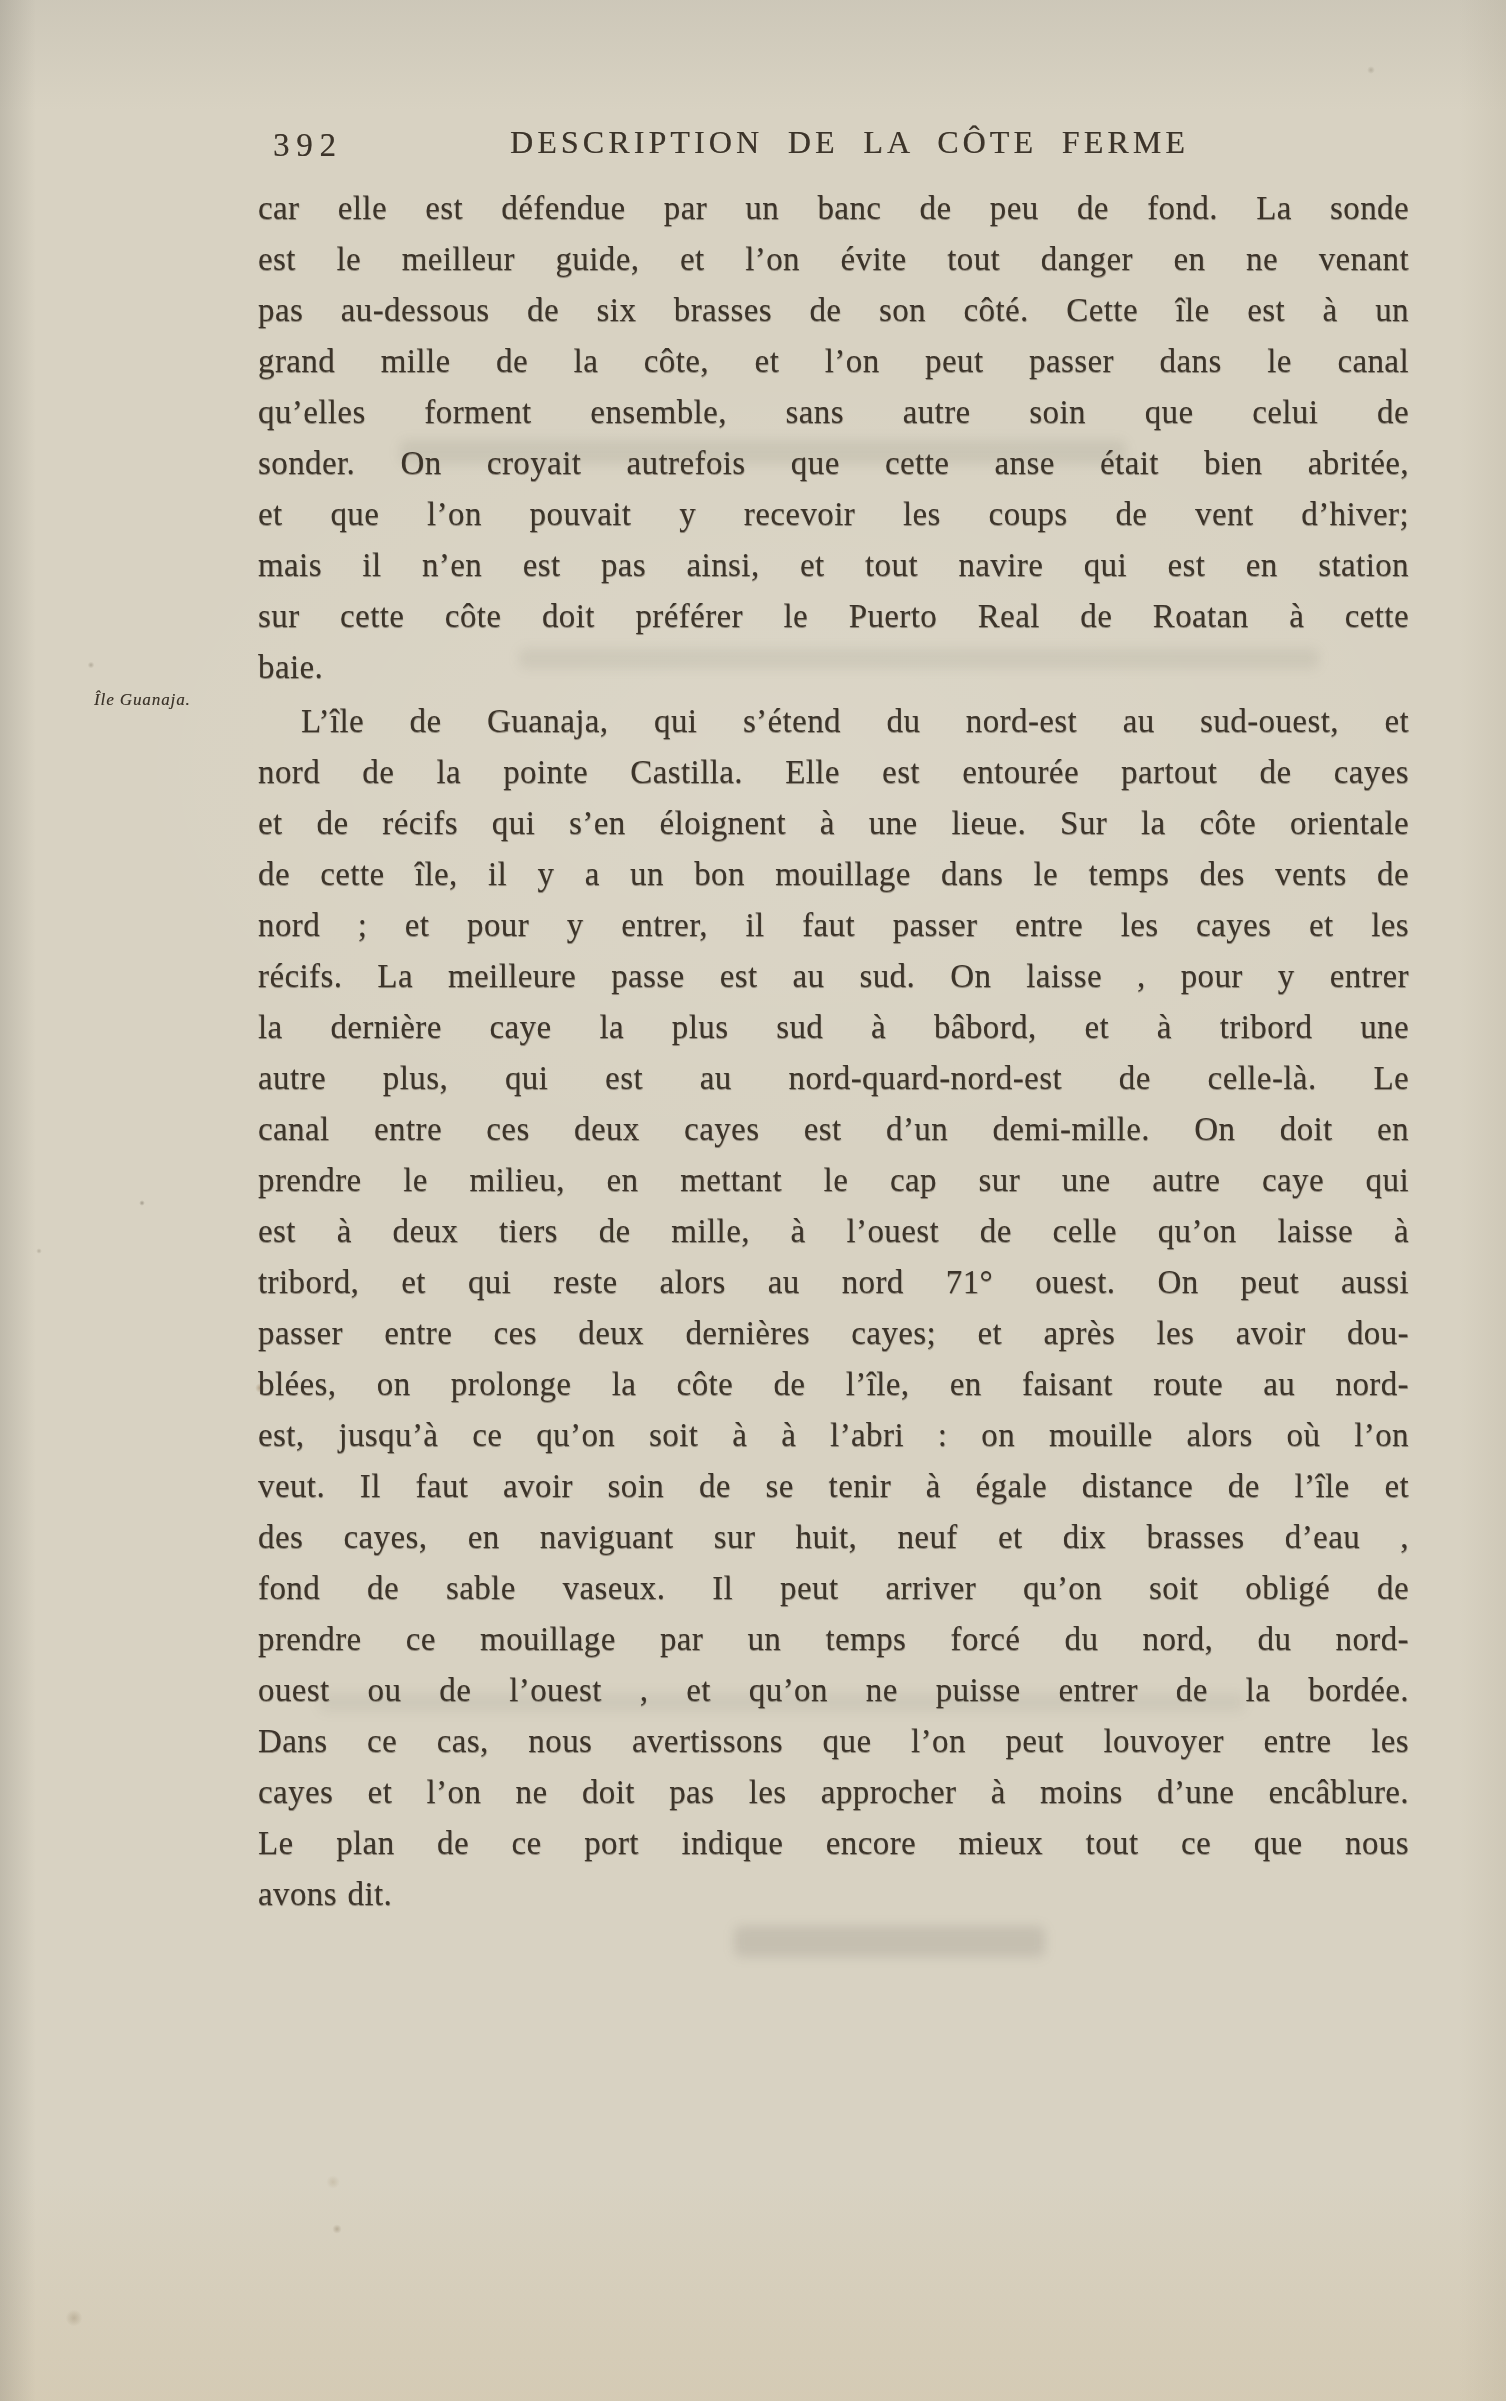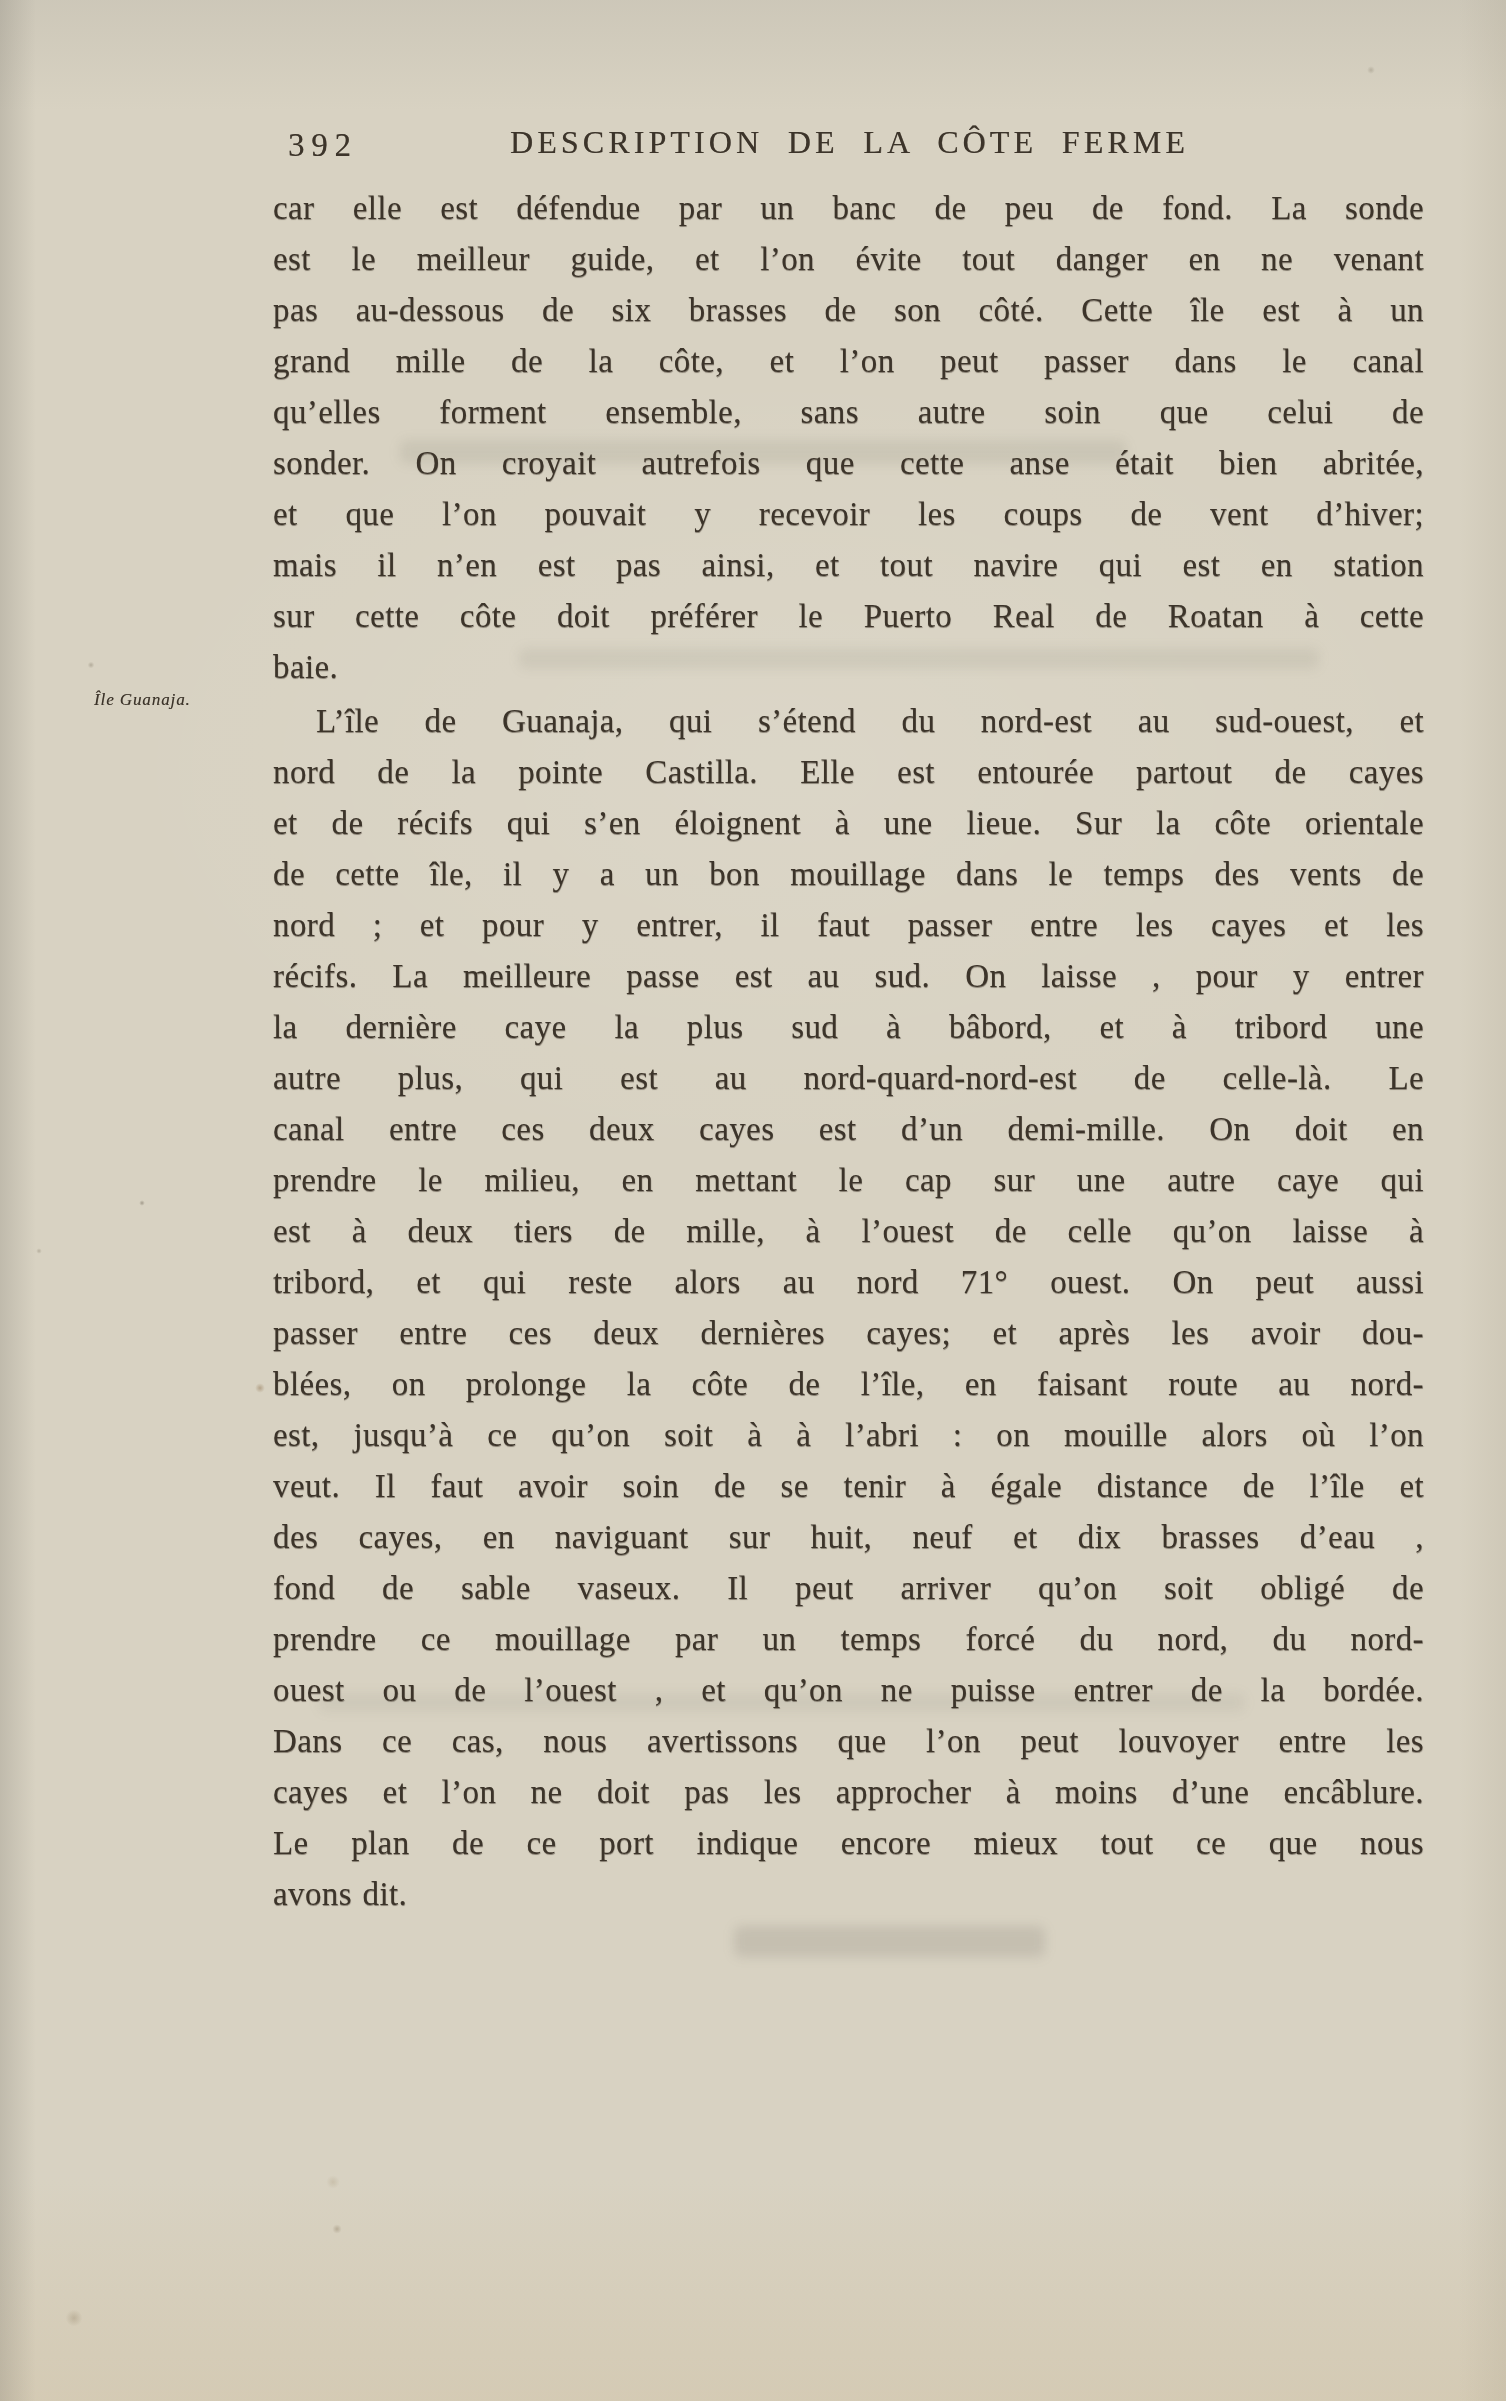--- a/index.html
+++ b/index.html
@@ -27,38 +27,38 @@
   }
   
   .ghost{position:absolute;background:rgba(108,103,92,.12);filter:blur(5.2px);border-radius:7.4px;}
   .ghost.g1{left:400px; top:440px;  width:726px;  height:24px;}
   .ghost.g2{left:519px; top:648px;  width:800px; height:21px; background:rgba(108,103,92,.10);}
   .ghost.g3{left:734px; top:1926px; width:311px;  height:31px; background:rgba(100,95,85,.16);}
   .ghost.g4{left:319px; top:1693px; width:926px; height:19px; background:rgba(108,103,92,.08);}
 
   .header{position:absolute;left:273px;top:124px;width:1153px;height:47px;}
   .page-number{
-    position:absolute;left:15px;top:3px;
+    position:absolute;left:0;top:3px;
     font-size:33px;letter-spacing:6.7px;
     text-shadow:0.3px 0.4px 0.6px rgba(55,45,35,.55);
   }
   .running-title{
     position:absolute;left:0;right:0;top:0;
     text-align:center;
     font-size:32px;letter-spacing:4.1px;word-spacing:12.6px;
     text-shadow:0.3px 0.4px 0.6px rgba(55,45,35,.55);
   }
   .margin-note{
     position:absolute;left:94px;top:690px;
     font-size:17px;letter-spacing:0.9px;
     text-shadow:0.2px 0.4px 0.5px rgba(55,45,35,.5);
     font-style:italic;
   }
   .body-text{
-    position:absolute;left:273px;width:1151px;
+    position:absolute;left:258px;width:1151px;
     font-size:33px;line-height:51px;
   }
   #p1{top:183px;}
   #p2{top:696px;}
   .line{
     height:51px;
     text-align:justify;
     text-align-last:justify;
     letter-spacing:0.4px;word-spacing:1.9px;
     text-shadow:0.3px 0.5px 0.7px rgba(58,48,38,.5);

